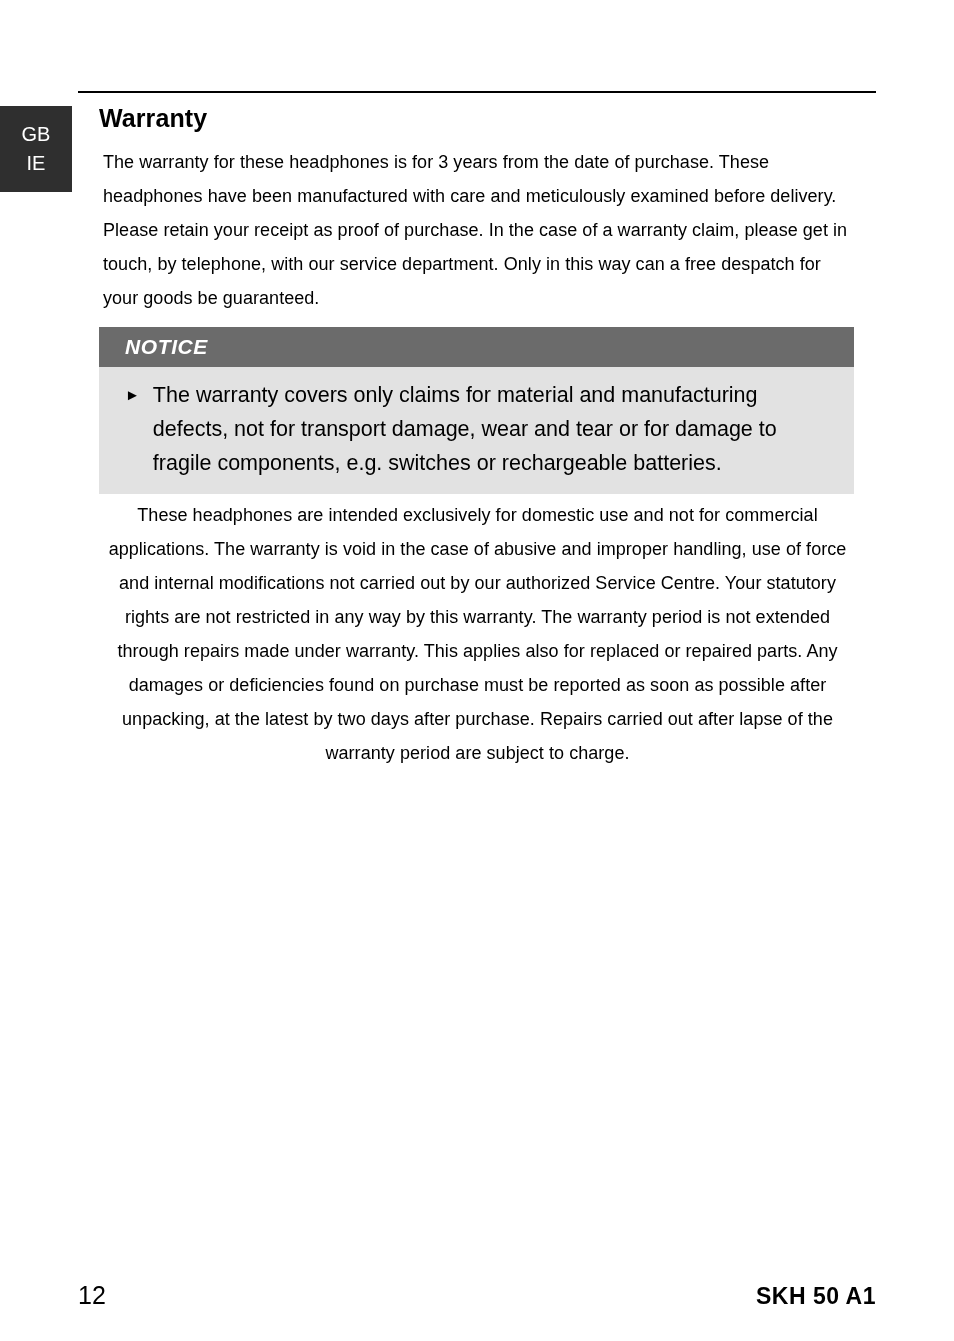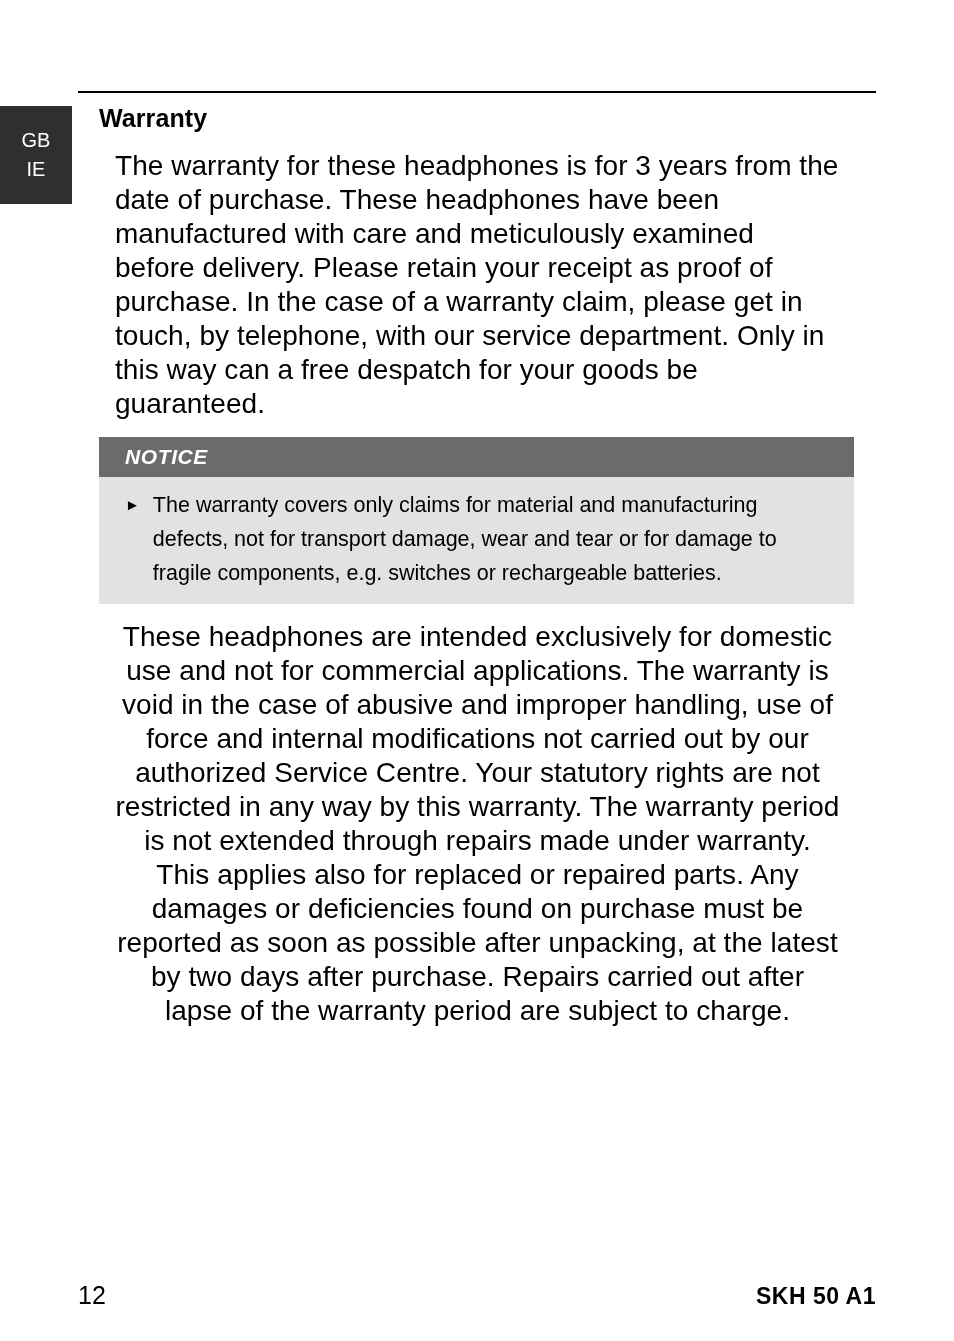--- a/index.html
+++ b/index.html
@@ -56,21 +56,21 @@
     height: 2px;
     background: #000000;
   }
 
   
   .lang-tab {
     position: absolute;
     left: 0px;
     top: 106px;
     width: 72px;
-    height: 98px;
+    height: 86px;
     background: #2f2f2f;
     color: #ffffff;
     display: flex;
     flex-direction: column;
     align-items: center;
     justify-content: center;
     font-size: 20px;
     line-height: 1.45;
   }
 
@@ -83,23 +83,23 @@
   }
 
   h1.section-title {
     font-size: 25px;
     font-weight: bold;
     margin: 0 0 12px 0;
     letter-spacing: 0.1px;
   }
 
   p.body-text {
-    font-size: 28px;
+    font-size: 18px;
     line-height: 34px;
-    margin: 16px;
+    margin: 4px;
     letter-spacing: 0.05px;
   }
 
   
   .notice {
     margin-top: 12px;
     width: 755px;
     border-radius: 12px;
   }
   .notice-head {

